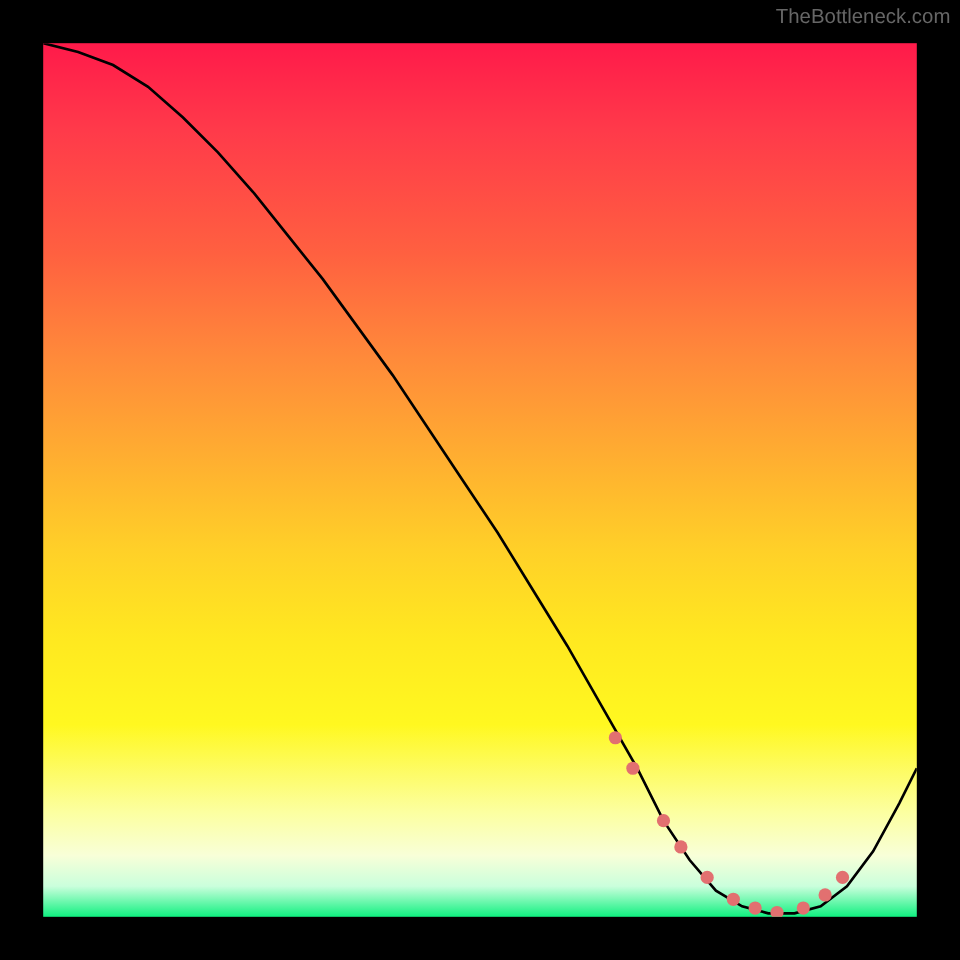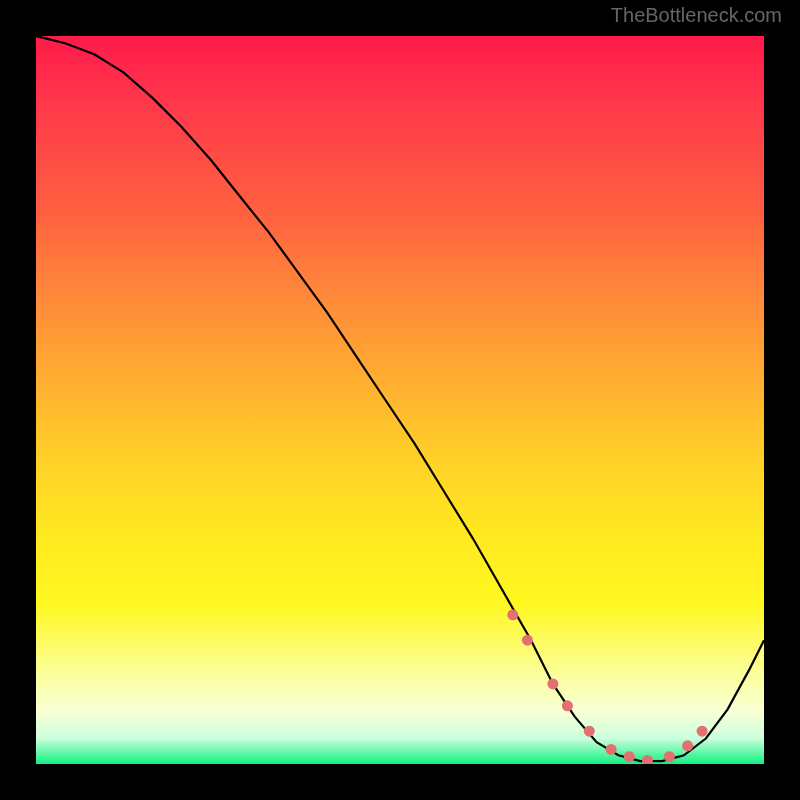--- a/index.html
+++ b/index.html
@@ -1,17 +1,17 @@
 <!DOCTYPE html>
 <html><head>
 <meta charset="utf-8">
 <style>
   * { margin: 0; padding: 0; box-sizing: border-box; }
   body { width: 800px; height: 800px; background: #000; position: relative; font-family: Arial, sans-serif; overflow: hidden; }
-  .watermark { position: absolute; top: 4px; right: 18px; color: #666; font-size: 20px; z-index: 10; }
+  .watermark { position: absolute; top: 4px; right: 8px; color: #666; font-size: 17px; z-index: 10; }
   .plot { position: absolute; left: 36px; top: 36px; width: 728px; height: 728px; }
   .gradient { position: absolute; inset: 0; background: linear-gradient(to bottom,
     #ff1a4a 0%,
     #ff3a4a 10%,
     #ff6040 24%,
     #ff8a3a 36%,
     #ffb030 48%,
     #ffd028 58%,
     #ffe820 68%,
     #fff820 78%,

